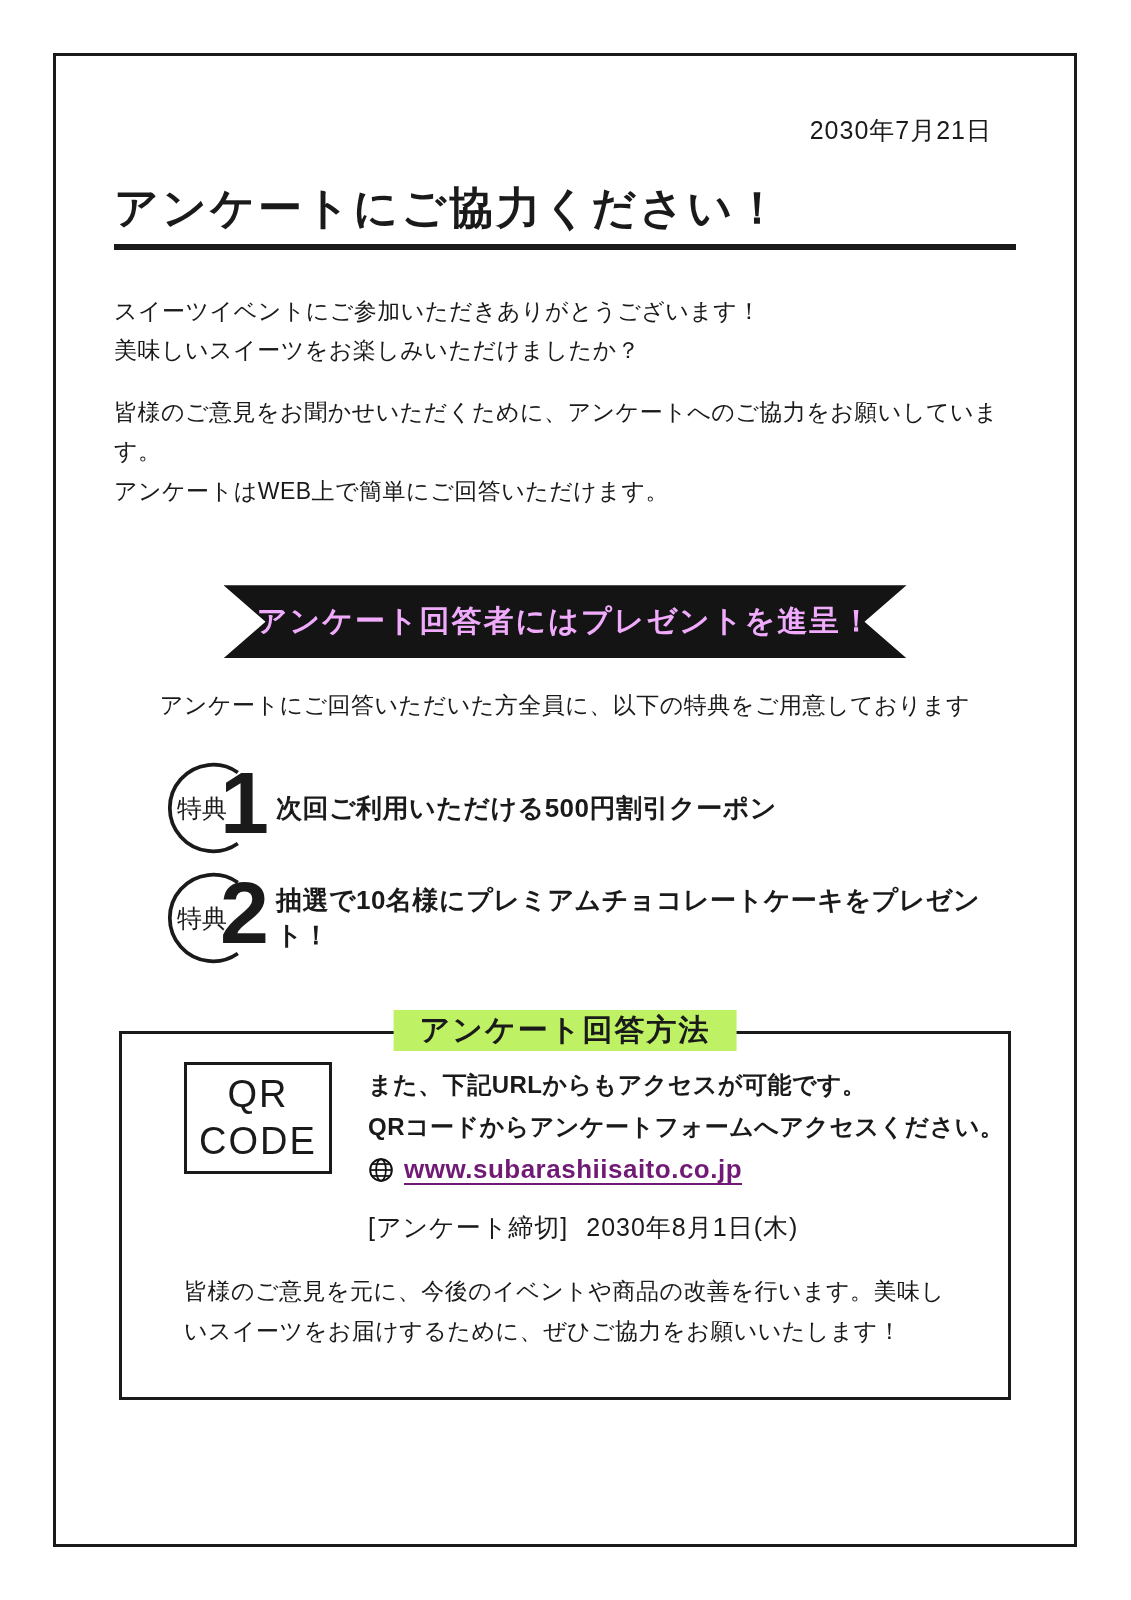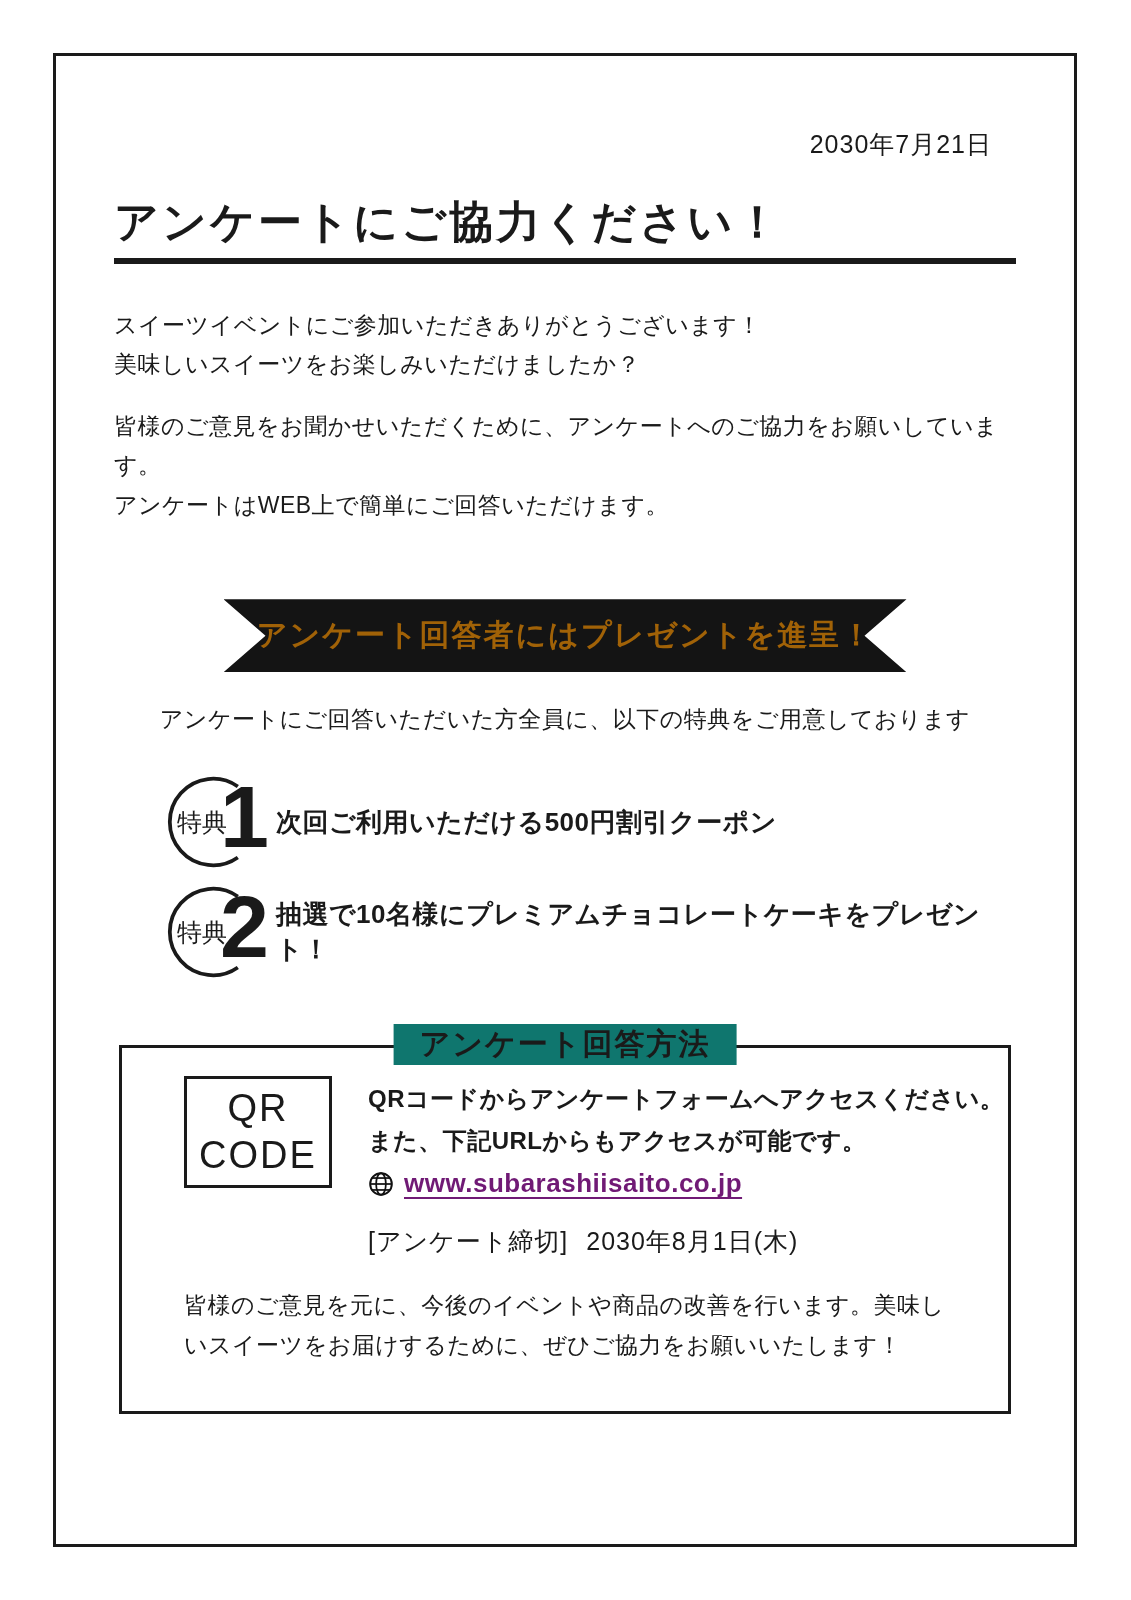--- a/index.html
+++ b/index.html
@@ -9,21 +9,21 @@
     color: #1a1a1a;
   }
   body { width: 1131px; height: 1600px; position: relative; }
 
   .sheet {
     position: absolute;
     left: 53px; top: 53px;
     width: 1024px; height: 1494px;
     border: 3px solid #1a1a1a;
     background: #ffffff;
-    padding: 16px 58px;
+    padding: 2px 58px;
     overflow: hidden;
   }
 
   
   .date-row {
     margin-top: 56px;
     text-align: right;
     padding-right: 24px;
     font-size: 25px;
     letter-spacing: 1px;
@@ -47,21 +47,21 @@
   
   .intro { font-size: 23px; line-height: 1.72; letter-spacing: 0.5px; }
   .intro.p1 { margin-top: 42px; }
   .intro.p2 { margin-top: 22px; }
 
   
   .ribbon {
     margin: 74px auto 0;
     width: 683px; height: 73px;
     background: #141414;
-    color: #a16207;
+    color: #f0abfc;
     display: flex; align-items: center; justify-content: center;
     font-size: 30px; font-weight: 800; letter-spacing: 2px;
     clip-path: polygon(0 0, 100% 0, calc(100% - 42px) 50%, 100% 100%, 0 100%, 42px 50%);
   }
 
   .benefits-lead {
     margin-top: 32px;
     text-align: center;
     font-size: 23px;
     letter-spacing: 0.5px;
@@ -100,21 +100,21 @@
     position: relative;
     margin: 66px auto 0;
     width: 892px;
     border: 3px solid #1a1a1a;
     padding: 28px 0 46px 62px;
   }
   .method-title {
     position: absolute;
     top: -24px; left: 50%;
     transform: translateX(-50%);
-    background: #0f766e;
+    background: #bef264;
     padding: 0 26px;
     font-size: 30px; font-weight: 800; letter-spacing: 2px;
     white-space: nowrap;
   }
   .method-body { display: flex; }
   .qr-box {
     flex: 0 0 auto;
     width: 148px; height: 112px;
     border: 3px solid #1a1a1a;
     display: flex; flex-direction: column;
@@ -191,22 +191,22 @@
   </div>
 
   <div class="method-box">
     <div class="method-title">アンケート回答方法</div>
     <div class="method-body">
       <div class="qr-box">
         <span>QR</span>
         <span>CODE</span>
       </div>
       <div class="method-text">
+        <div class="method-line">また、下記URLからもアクセスが可能です。</div>
         <div class="method-line">QRコードからアンケートフォームへアクセスください。</div>
-        <div class="method-line">また、下記URLからもアクセスが可能です。</div>
         <div class="url-row">
           <svg viewBox="0 0 24 24">
             <circle cx="12" cy="12" r="10" fill="none" stroke="#111111" stroke-width="1.8"></circle>
             <ellipse cx="12" cy="12" rx="4.5" ry="10" fill="none" stroke="#111111" stroke-width="1.6"></ellipse>
             <line x1="2" y1="12" x2="22" y2="12" stroke="#111111" stroke-width="1.6"></line>
             <line x1="3.4" y1="6.5" x2="20.6" y2="6.5" stroke="#111111" stroke-width="1.6"></line>
             <line x1="3.4" y1="17.5" x2="20.6" y2="17.5" stroke="#111111" stroke-width="1.6"></line>
           </svg>
           <a class="url-link">www.subarashiisaito.co.jp</a>
         </div>

